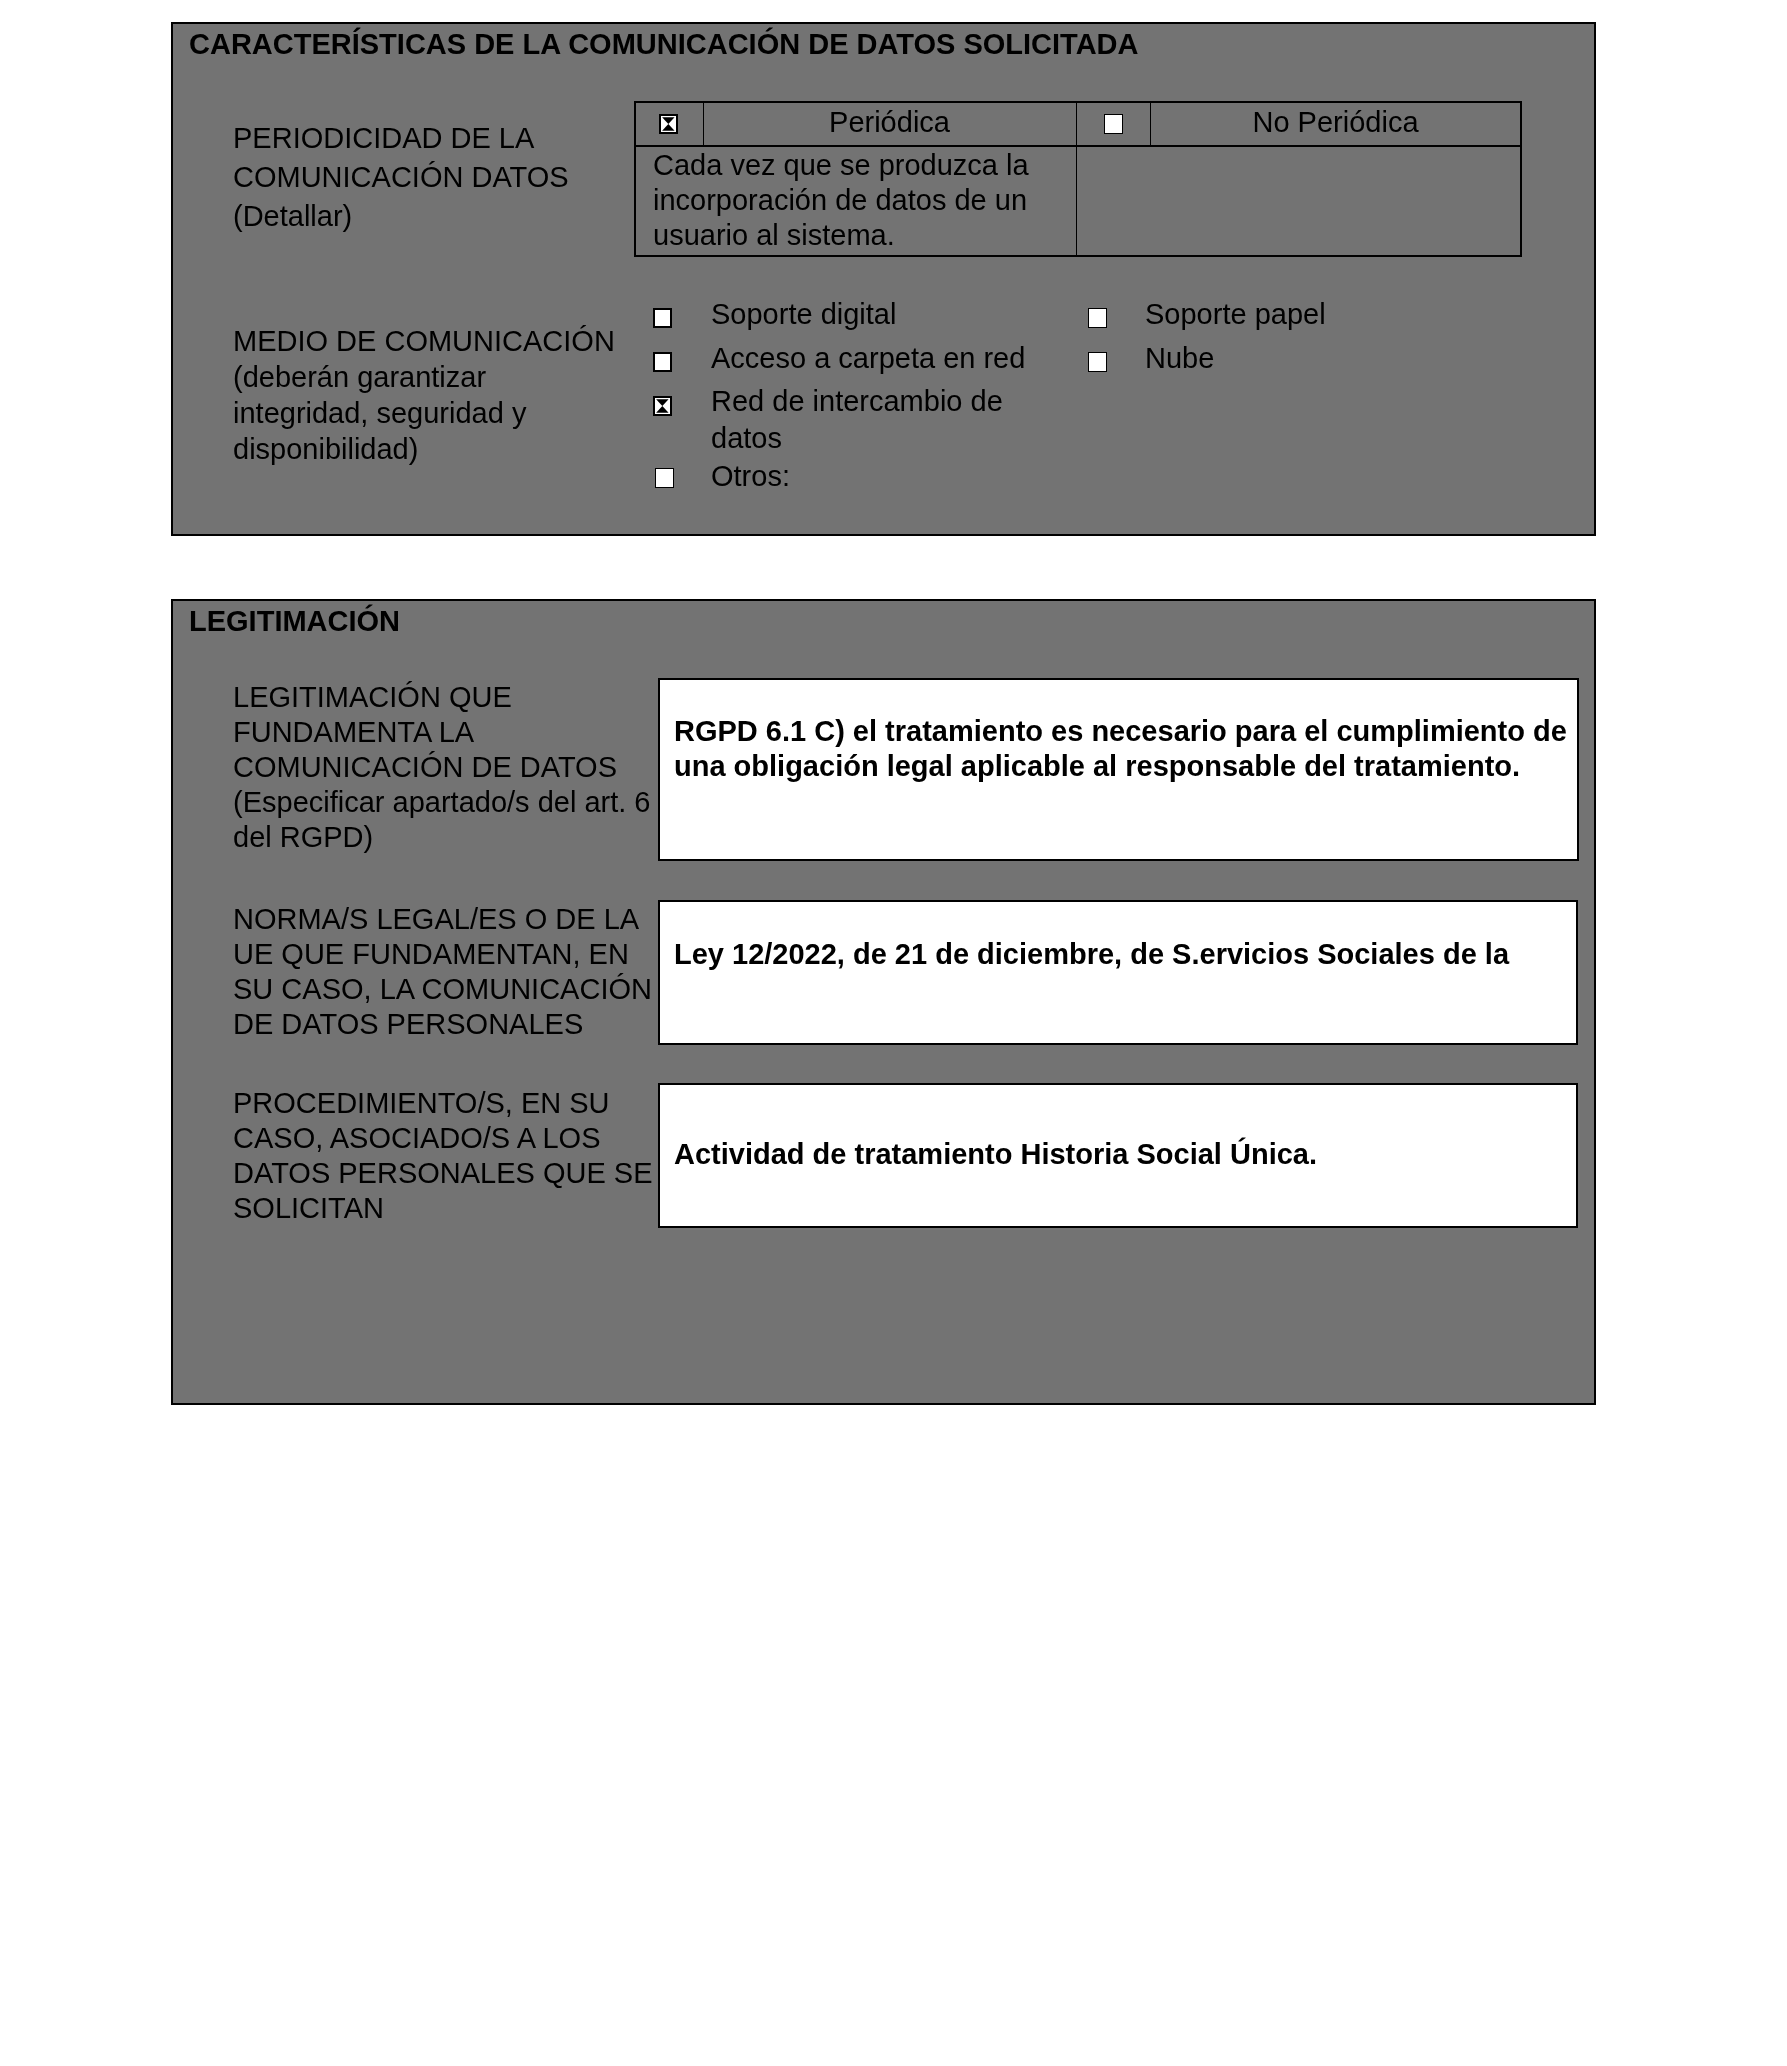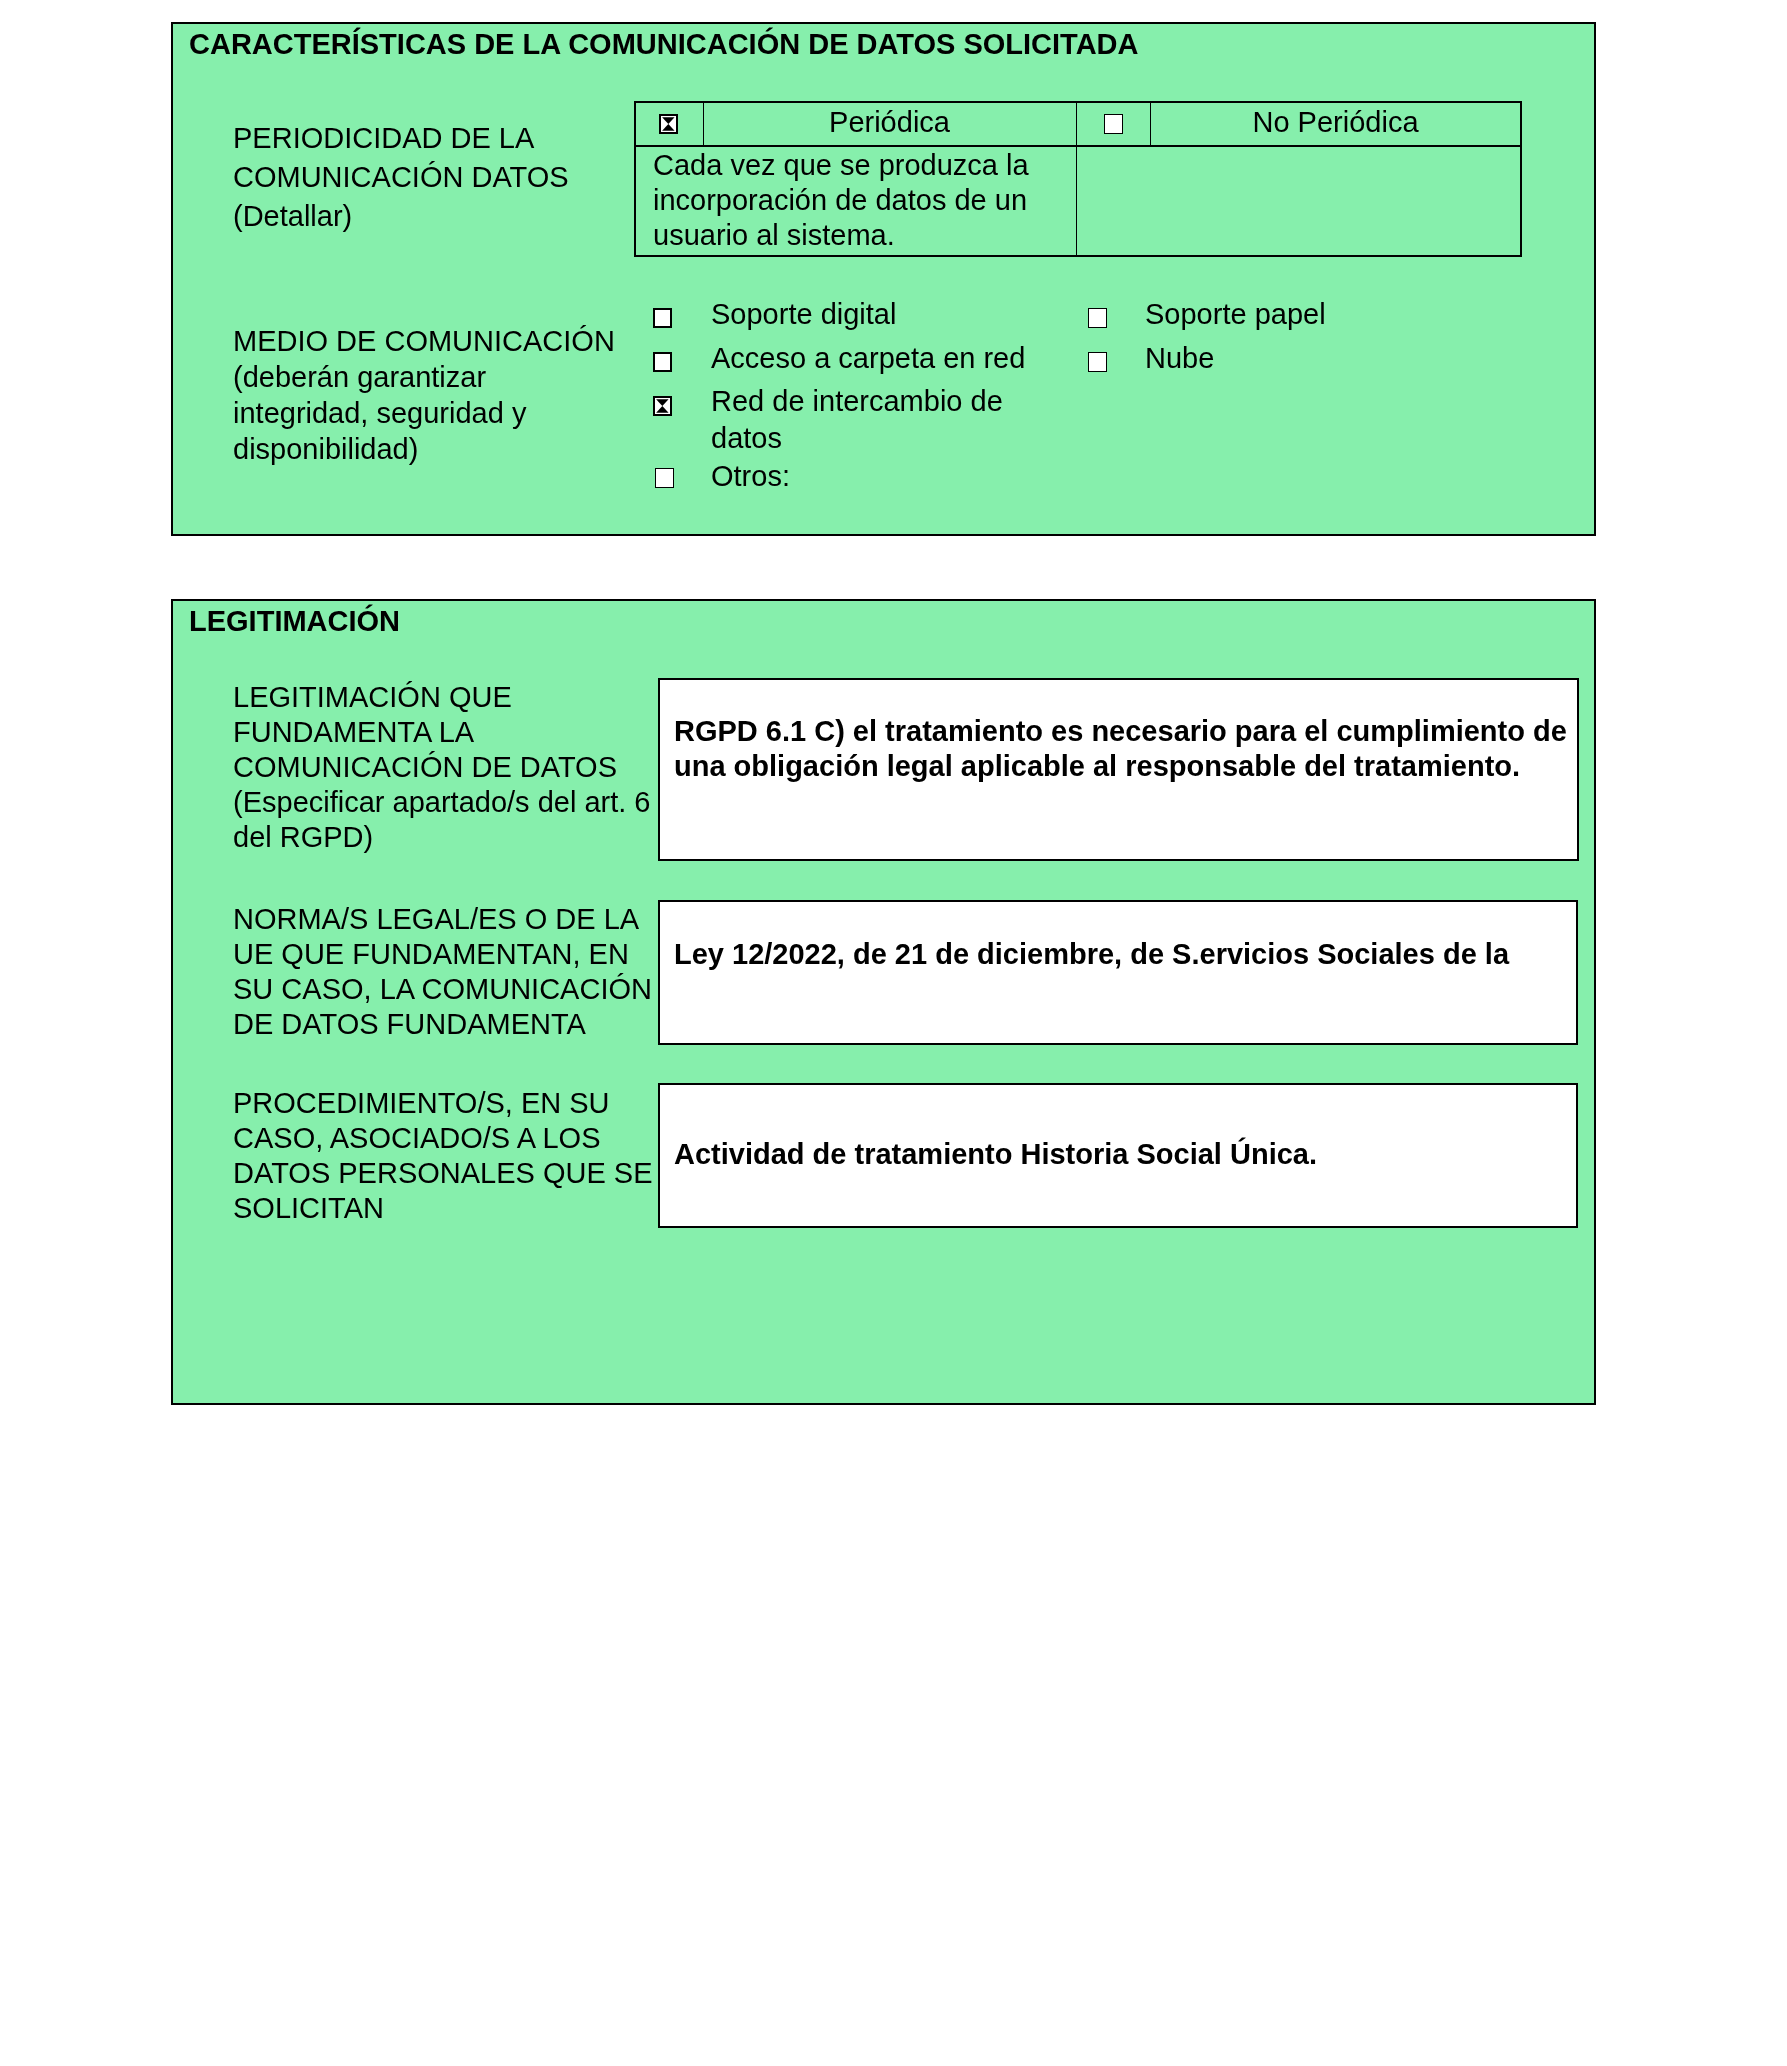--- a/index.html
+++ b/index.html
@@ -3,21 +3,21 @@
 <meta charset="utf-8">
 <style>
   html, body { margin: 0; padding: 0; background: #ffffff; }
   body {
     width: 1787px; height: 2066px; position: relative; overflow: hidden;
     font-family: "Liberation Sans", sans-serif; color: #000;
   }
   .abs { position: absolute; }
   .section {
     position: absolute; box-sizing: border-box;
-    border: 2.2px solid #000; background: #86efac;
+    border: 2.2px solid #000; background: #737373;
   }
   .section-title {
     position: absolute; left: 16px; top: 1.4px;
     font-weight: bold; font-size: 29px; line-height: 39px; white-space: nowrap;
   }
   .label {
     position: absolute; font-size: 29px; white-space: nowrap; margin-left: 28px;
   }
   .label .line { display: block; }
   .tight { line-height: 35px; }
@@ -148,21 +148,21 @@
 <div class="vbox" style="left:658px; top:678px; width:921px; height:183px;"></div>
 <div class="vtext" style="left:674px; top:714px;">
   <span class="line">RGPD 6.1 C) el tratamiento es necesario para el cumplimiento de</span>
   <span class="line">una obligación legal aplicable al responsable del tratamiento.</span>
 </div>
 
 <div class="label tight" style="left:205px; top:902px;">
   <span class="line">NORMA/S LEGAL/ES O DE LA</span>
   <span class="line">UE QUE FUNDAMENTAN, EN</span>
   <span class="line">SU CASO, LA COMUNICACIÓN</span>
-  <span class="line">DE DATOS FUNDAMENTA</span>
+  <span class="line">DE DATOS PERSONALES</span>
 </div>
 <div class="vbox" style="left:658px; top:900px; width:920px; height:145px;"></div>
 <div class="vtext" style="left:674px; top:937px;text-align:center;">
   <span class="line">Ley 12/2022, de 21 de diciembre, de S.ervicios Sociales de la</span>
 </div>
 
 <div class="label tight" style="left:205px; top:1086px;">
   <span class="line">PROCEDIMIENTO/S, EN SU</span>
   <span class="line">CASO, ASOCIADO/S A LOS</span>
   <span class="line">DATOS PERSONALES QUE SE</span>

